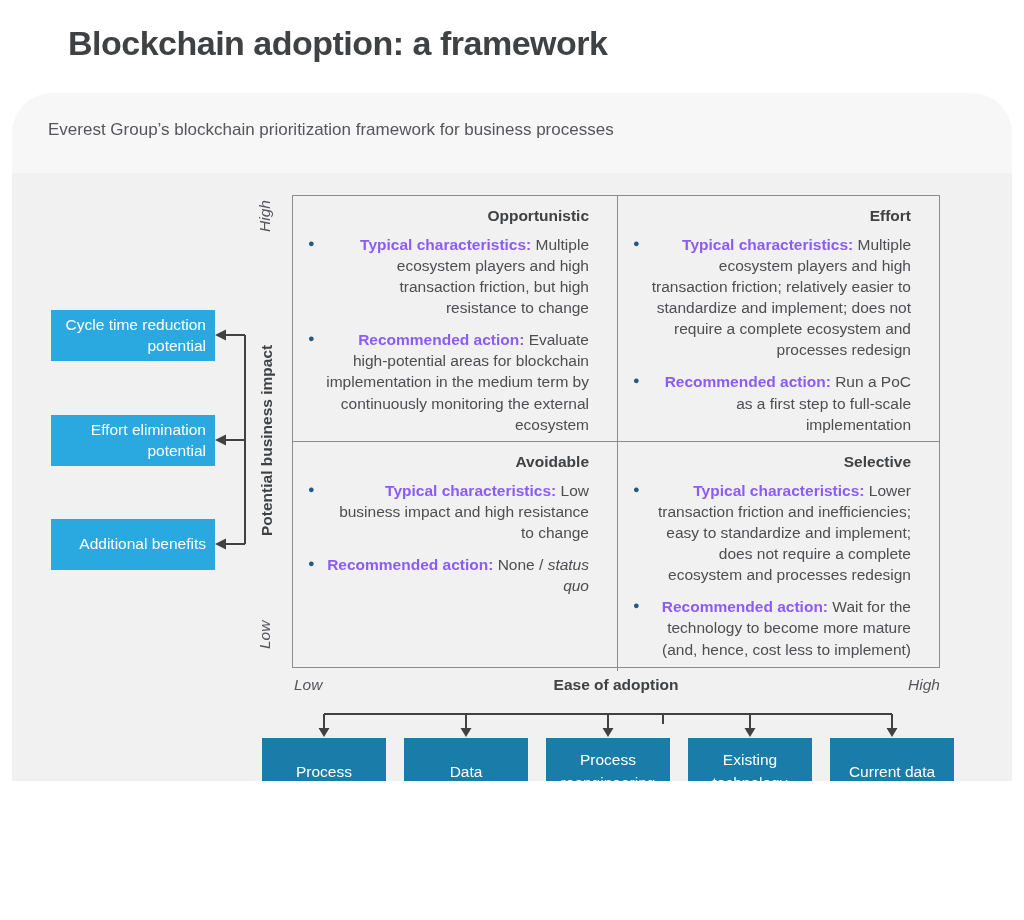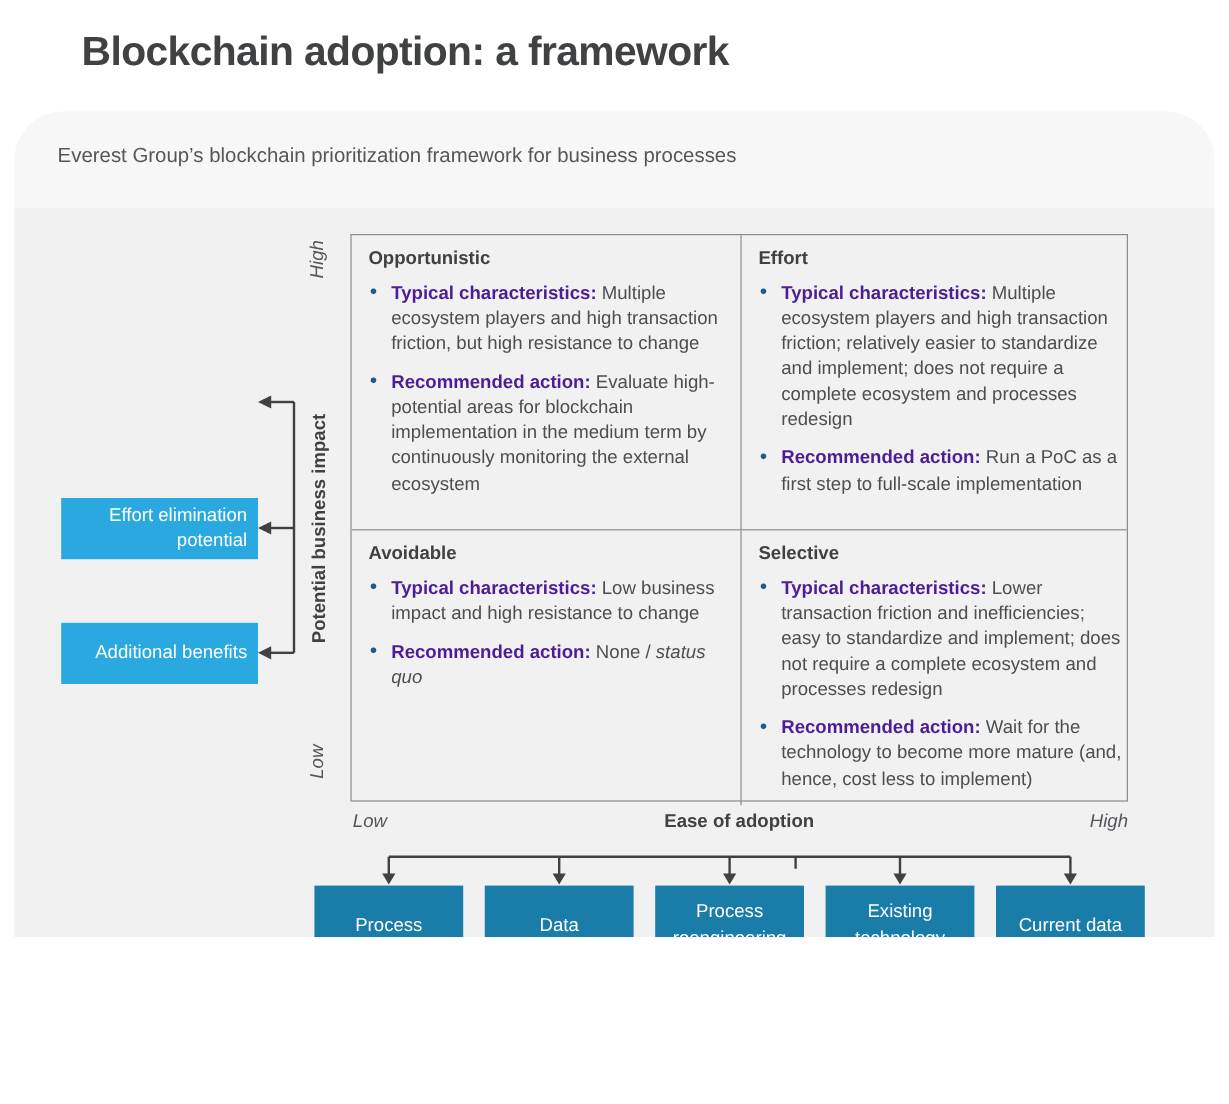--- a/index.html
+++ b/index.html
@@ -12,29 +12,29 @@
   .panel-top{position:absolute;left:12px;top:93px;width:1000px;height:80px;background:#f7f7f8;
              border-radius:40px 40px 0 0;}
   .subtitle{position:absolute;left:36px;top:27px;font-size:17px;color:#55565a;}
   .panel-main{position:absolute;left:12px;top:173px;width:1000px;height:680px;background:#f1f1f2;
               border-radius:0 0 40px 40px;}
 
   
   .matrix{position:absolute;left:292px;top:195px;width:648px;height:473px;
           border:1.5px solid #8a8d8f;box-sizing:border-box;display:grid;
           grid-template-columns:325px 1fr;grid-template-rows:246px 1fr;}
-  .cell{box-sizing:border-box;padding:11px 0 0 14px;}
+  .cell{box-sizing:border-box;padding:11px 28px 0 14px;text-align:right;}
   .cell.br{border-right:1.5px solid #8a8d8f;}
   .cell.bb{border-bottom:1.5px solid #8a8d8f;}
   .q-title{font-size:15.5px;font-weight:bold;color:#3f4142;margin:0 0 9px 0;}
   .q-list{list-style:none;margin:0;padding:0;}
   .q-list li{position:relative;padding-left:19px;margin-bottom:11px;font-size:15.5px;
              line-height:1.36;color:#4d4e50;}
   .q-list li::before{content:"●";position:absolute;left:1px;top:2px;font-size:11px;color:#1f5b86;}
-  .b-label{font-weight:bold;color:#4c1d95;}
+  .b-label{font-weight:bold;color:#8b5cf6;}
   .it{font-style:italic;}
 
   
   .vtext{position:absolute;writing-mode:vertical-rl;transform:rotate(180deg);
          text-align:center;white-space:nowrap;}
   .axis-hl{font-size:15.5px;font-style:italic;color:#55565a;}
   .y-label{font-size:15.5px;font-weight:bold;color:#3f4142;}
 
   
   .x-low{position:absolute;left:294px;top:676px;font-size:15.5px;font-style:italic;color:#55565a;}
@@ -106,20 +106,21 @@
         <li><span class="b-label">Typical characteristics:</span><span> Lower transaction friction and inefficiencies; easy to standardize and implement; does not require a complete ecosystem and processes redesign</span></li>
         <li><span class="b-label">Recommended action:</span><span> Wait for the technology to become more mature (and, hence, cost less to implement)</span></li>
       </ul>
     </div>
   </div>
 
   <span class="x-low">Low</span>
   <span class="x-ease">Ease of adoption</span>
   <span class="x-high">High</span>
 
+  <div class="impact-box" style="top:310px;">Cycle time reduction potential</div>
   <div class="impact-box" style="top:415px;">Effort elimination potential</div>
   <div class="impact-box" style="top:519px;">Additional benefits</div>
 
   <svg class="overlay" style="left:210px;top:300px;" width="100" height="290" viewBox="0 0 100 290">
     <line x1="35" y1="35" x2="35" y2="244" stroke="#3f4142" stroke-width="2"></line>
     <line x1="35" y1="35" x2="15" y2="35" stroke="#3f4142" stroke-width="2"></line>
     <polygon points="5,35 16,29.5 16,40.5" fill="#3f4142"></polygon>
     <line x1="35" y1="140" x2="15" y2="140" stroke="#3f4142" stroke-width="2"></line>
     <polygon points="5,140 16,134.5 16,145.5" fill="#3f4142"></polygon>
     <line x1="35" y1="244" x2="15" y2="244" stroke="#3f4142" stroke-width="2"></line>

